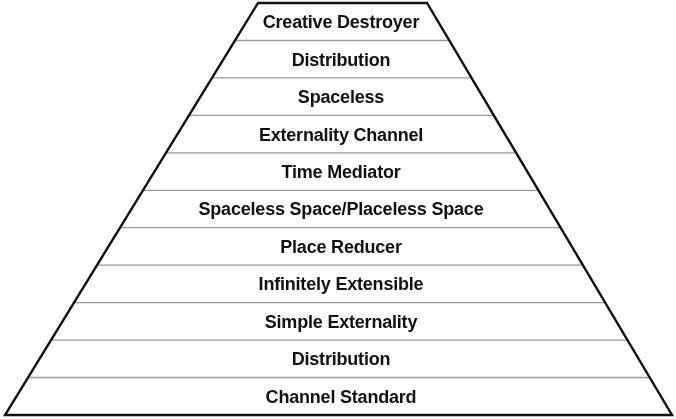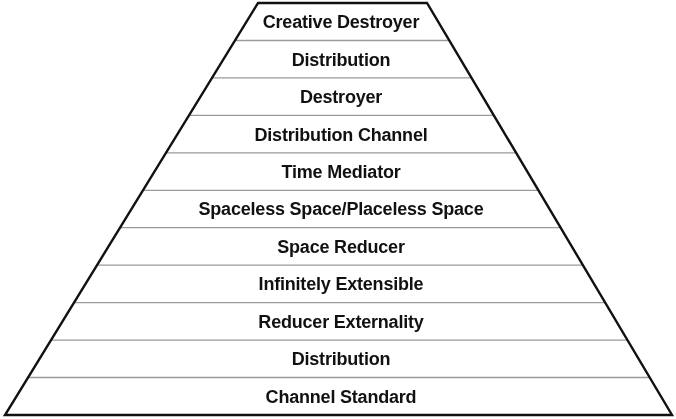--- a/index.html
+++ b/index.html
@@ -73,39 +73,39 @@
   </svg>
 
   <div class="levels">
     <div class="level">
       <span class="level-label">Creative Destroyer</span>
     </div>
     <div class="level">
       <span class="level-label">Distribution</span>
     </div>
     <div class="level">
-      <span class="level-label">Destroyer</span>
+      <span class="level-label">Spaceless</span>
     </div>
     <div class="level">
-      <span class="level-label">Distribution Channel</span>
+      <span class="level-label">Externality Channel</span>
     </div>
     <div class="level">
       <span class="level-label">Time Mediator</span>
     </div>
     <div class="level">
       <span class="level-label">Spaceless Space/Placeless Space</span>
     </div>
     <div class="level">
-      <span class="level-label">Space Reducer</span>
+      <span class="level-label">Place Reducer</span>
     </div>
     <div class="level">
       <span class="level-label">Infinitely Extensible</span>
     </div>
     <div class="level">
-      <span class="level-label">Reducer Externality</span>
+      <span class="level-label">Simple Externality</span>
     </div>
     <div class="level">
       <span class="level-label">Distribution</span>
     </div>
     <div class="level">
       <span class="level-label">Channel Standard</span>
     </div>
   </div>
 
 </div>

